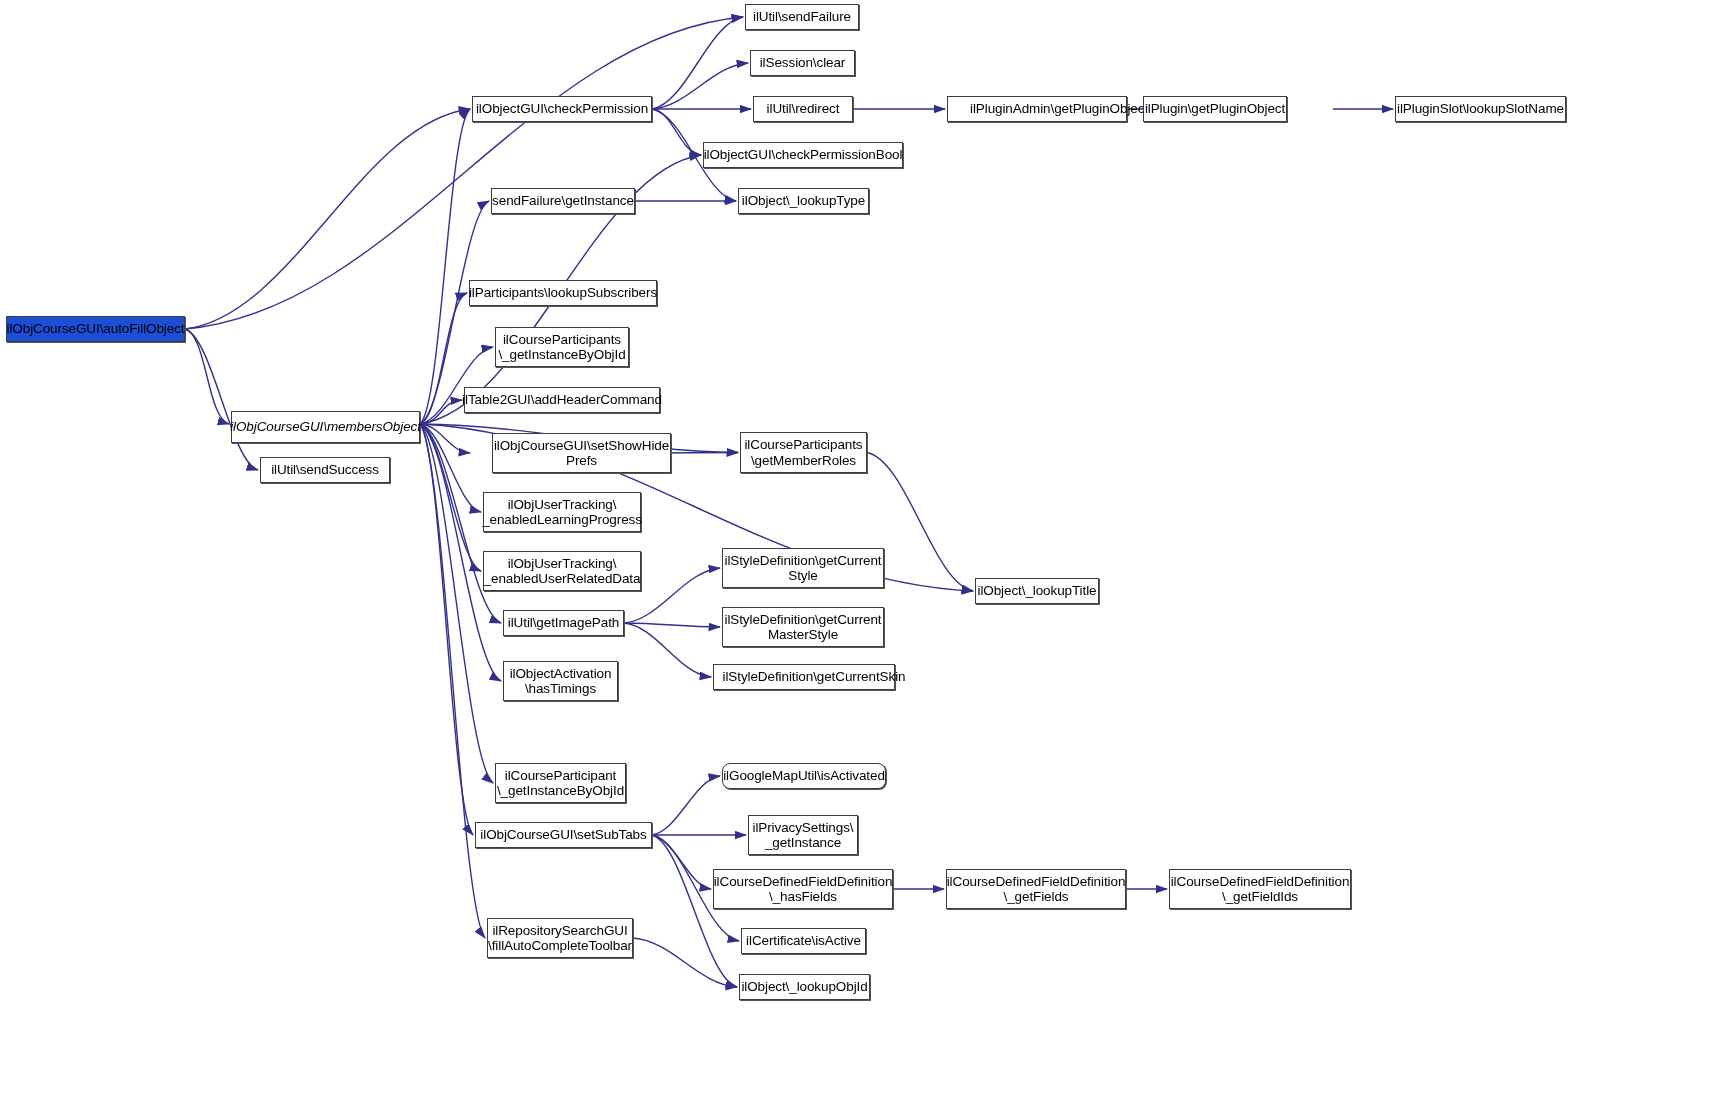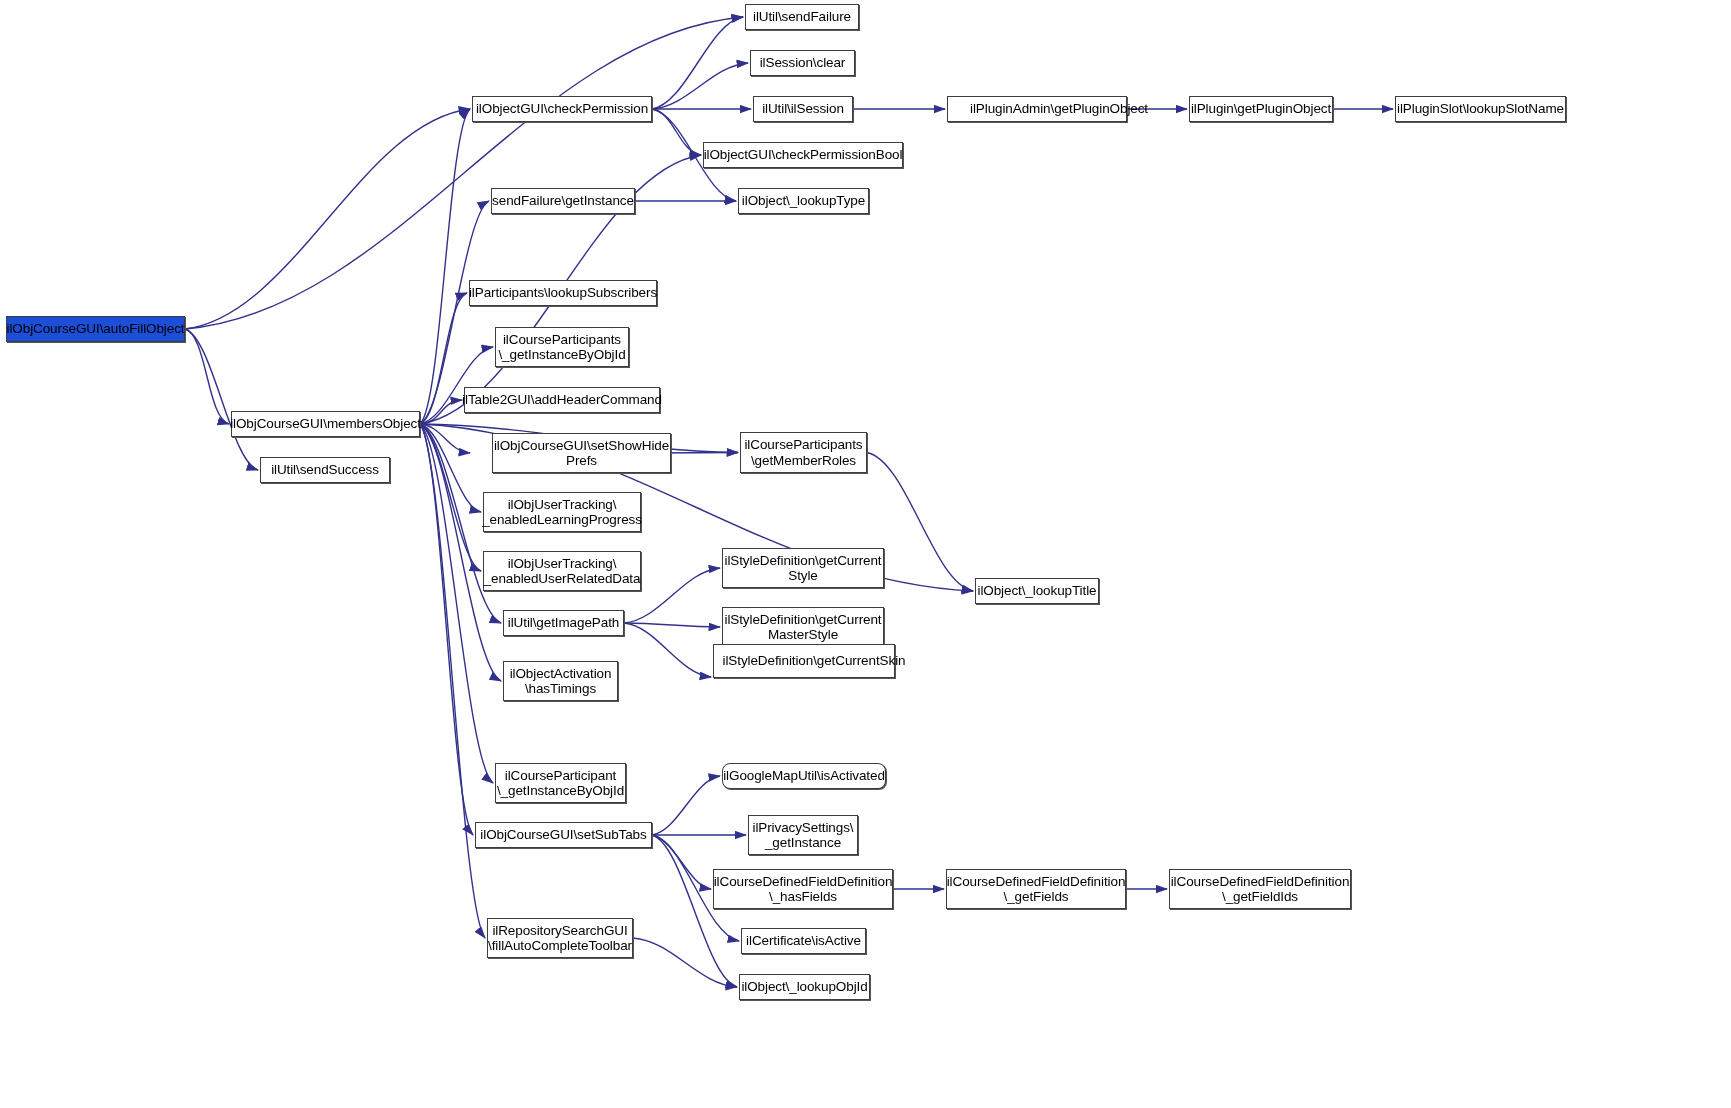--- a/index.html
+++ b/index.html
@@ -96,50 +96,50 @@
         <path d="M 652 835 C 674.42 838.24, 688.58 885.76, 711 889" fill="none" stroke="#31318c" stroke-width="1.4" marker-end="url(#arrow)"></path>
         <path d="M 652 835 C 685.06 841.36, 705.94 934.64, 739 941" fill="none" stroke="#31318c" stroke-width="1.4" marker-end="url(#arrow)"></path>
         <path d="M 652 835 C 684.3 844.12, 704.7 977.88, 737 987" fill="none" stroke="#31318c" stroke-width="1.4" marker-end="url(#arrow)"></path>
         <path d="M 893 889 C 915 889, 922 889, 944 889" fill="none" stroke="#31318c" stroke-width="1.4" marker-end="url(#arrow)"></path>
         <path d="M 1126 889 C 1148 889, 1145 889, 1167 889" fill="none" stroke="#31318c" stroke-width="1.4" marker-end="url(#arrow)"></path>
         <path d="M 633 938 C 672.52 940.94, 697.48 984.06, 737 987" fill="none" stroke="#31318c" stroke-width="1.4" marker-end="url(#arrow)"></path>
       </g>
   </svg>
   <div id="node-group">
       <div class="node root" style="left: 6px; top: 316px; width: 179px; height: 26px;">ilObjCourseGUI\autoFillObject</div>
-      <div class="node" style="left: 231px; top: 411px; width: 189px; height: 26px;">ilObjCourseGUI\membersObject</div>
+      <div class="node" style="left: 231px; top: 411px; width: 189px; height: 32px; font-style: italic;">ilObjCourseGUI\membersObject</div>
       <div class="node" style="left: 260px; top: 457px; width: 130px; height: 26px;">ilUtil\sendSuccess</div>
       <div class="node" style="left: 472px; top: 96px; width: 180px; height: 26px;">ilObjectGUI\checkPermission</div>
       <div class="node" style="left: 491px; top: 188px; width: 144px; height: 26px;">sendFailure\getInstance</div>
       <div class="node" style="left: 745px; top: 4px; width: 114px; height: 26px;">ilUtil\sendFailure</div>
       <div class="node" style="left: 750px; top: 50px; width: 105px; height: 26px;">ilSession\clear</div>
-      <div class="node" style="left: 753px; top: 96px; width: 100px; height: 26px;">ilUtil\ilSession</div>
+      <div class="node" style="left: 753px; top: 96px; width: 100px; height: 26px;">ilUtil\redirect</div>
       <div class="node" style="left: 703px; top: 142px; width: 200px; height: 26px;">ilObjectGUI\checkPermissionBool</div>
       <div class="node" style="left: 738px; top: 188px; width: 131px; height: 26px;">ilObject\_lookupType</div>
       <div class="node" style="left: 947px; top: 96px; width: 180px; height: 26px; padding-left: 44px;">ilPluginAdmin\getPluginObject</div>
-      <div class="node" style="left: 1189px; top: 96px; width: 144px; height: 26px;">ilPlugin\getPluginObject</div>
+      <div class="node" style="left: 1143px; top: 96px; width: 144px; height: 26px;">ilPlugin\getPluginObject</div>
       <div class="node" style="left: 1395px; top: 96px; width: 171px; height: 26px;">ilPluginSlot\lookupSlotName</div>
       <div class="node" style="left: 469px; top: 280px; width: 188px; height: 26px;">ilParticipants\lookupSubscribers</div>
       <div class="node" style="left: 495px; top: 327px; width: 134px; height: 40px;">ilCourseParticipants
 \_getInstanceByObjId</div>
       <div class="node" style="left: 464px; top: 387px; width: 196px; height: 26px;">ilTable2GUI\addHeaderCommand</div>
       <div class="node" style="left: 472px; top: 433px; width: 179px; height: 40px; margin-left: 20px;">ilObjCourseGUI\setShowHide
 Prefs</div>
       <div class="node" style="left: 740px; top: 432px; width: 127px; height: 41px;">ilCourseParticipants
 \getMemberRoles</div>
       <div class="node" style="left: 483px; top: 492px; width: 158px; height: 40px;">ilObjUserTracking\
 _enabledLearningProgress</div>
       <div class="node" style="left: 483px; top: 551px; width: 158px; height: 40px;">ilObjUserTracking\
 _enabledUserRelatedData</div>
       <div class="node" style="left: 503px; top: 610px; width: 121px; height: 26px;">ilUtil\getImagePath</div>
       <div class="node" style="left: 722px; top: 548px; width: 162px; height: 40px;">ilStyleDefinition\getCurrent
 Style</div>
       <div class="node" style="left: 722px; top: 607px; width: 162px; height: 40px;">ilStyleDefinition\getCurrent
 MasterStyle</div>
-      <div class="node" style="left: 713px; top: 644px; width: 182px; height: 34px; padding-left: 20px;">ilStyleDefinition\getCurrentSkin</div>
+      <div class="node" style="left: 713px; top: 664px; width: 182px; height: 26px; padding-left: 20px;">ilStyleDefinition\getCurrentSkin</div>
       <div class="node" style="left: 975px; top: 578px; width: 124px; height: 26px;">ilObject\_lookupTitle</div>
       <div class="node" style="left: 503px; top: 661px; width: 115px; height: 40px;">ilObjectActivation
 \hasTimings</div>
       <div class="node" style="left: 495px; top: 763px; width: 131px; height: 40px;">ilCourseParticipant
 \_getInstanceByObjId</div>
       <div class="node" style="left: 475px; top: 822px; width: 177px; height: 26px;">ilObjCourseGUI\setSubTabs</div>
       <div class="node" style="left: 722px; top: 763px; width: 164px; height: 26px; border-radius: 8px;">ilGoogleMapUtil\isActivated</div>
       <div class="node" style="left: 748px; top: 815px; width: 110px; height: 40px;">ilPrivacySettings\
 _getInstance</div>
       <div class="node" style="left: 713px; top: 869px; width: 180px; height: 40px;">ilCourseDefinedFieldDefinition

